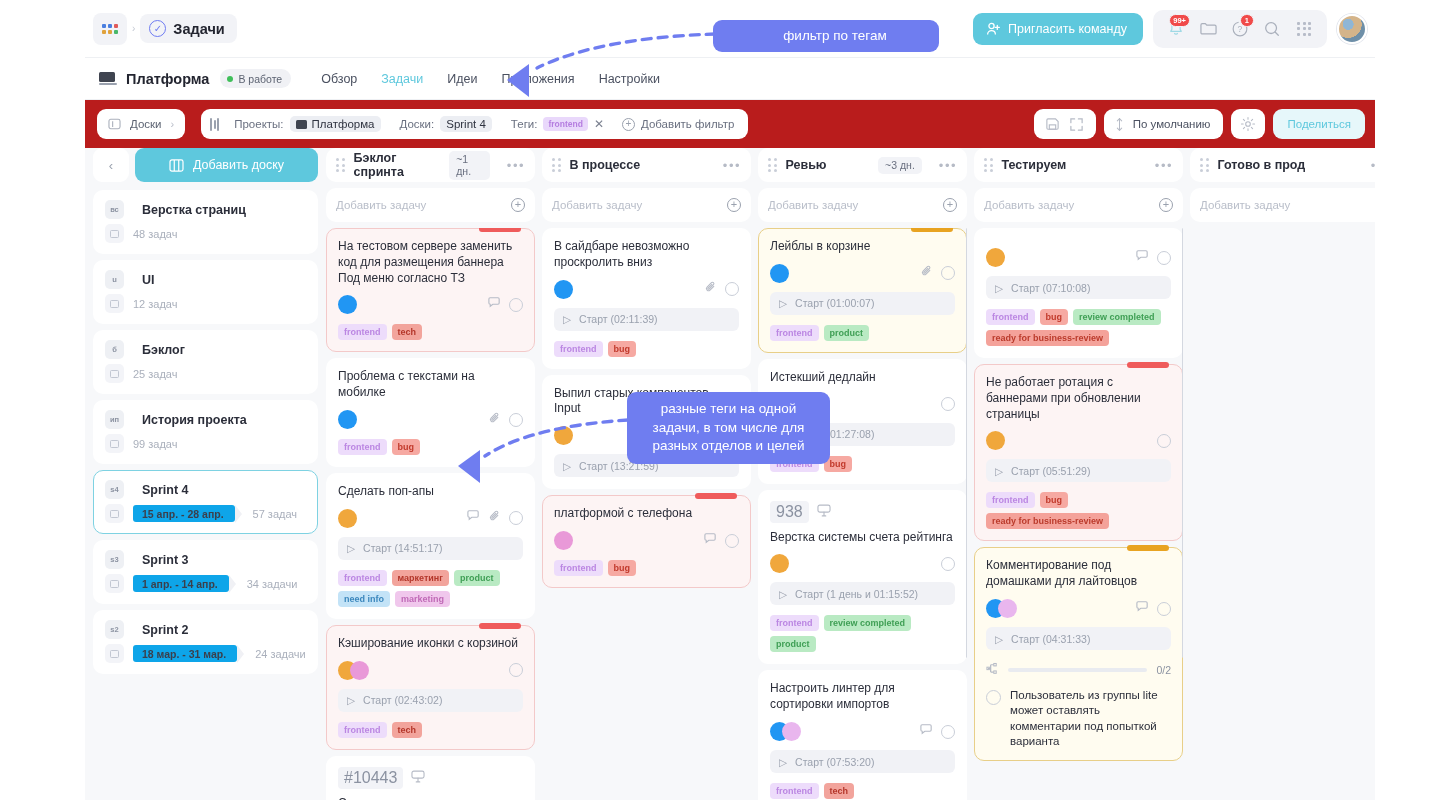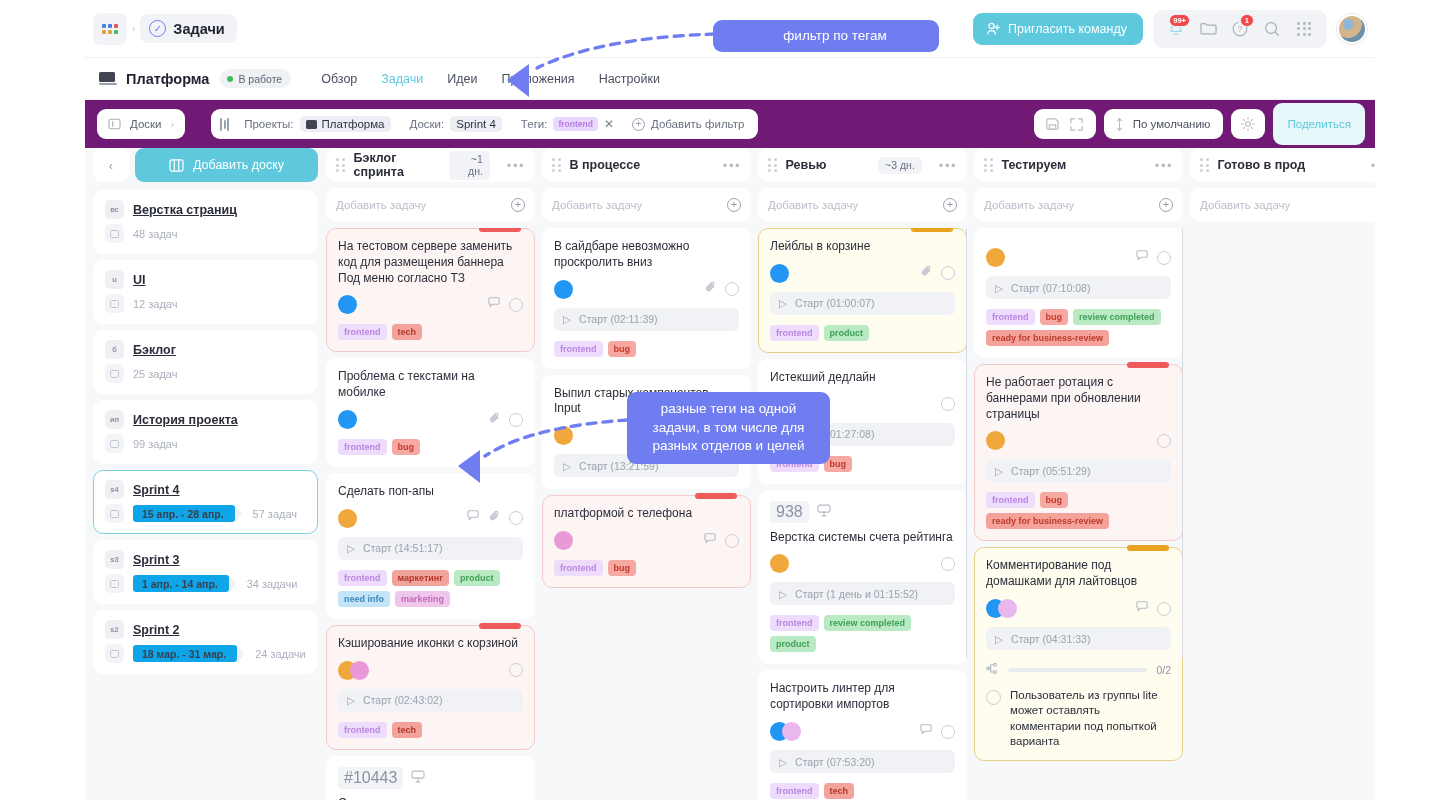--- a/index.html
+++ b/index.html
@@ -97,22 +97,22 @@
     background: #f0f1f5; border-radius: 11px; padding: 3.5px 9px 3.5px 7px;
     font-size: 10.5px; color: #5c6372; display: flex; align-items: center; gap: 5px;
   }
   .status-dot { width: 6px; height: 6px; border-radius: 50%; background: #3fbf5a; display: block; }
   .proj-tabs { display: flex; gap: 24px; margin-left: 30px; }
   .proj-tab { font-size: 12.5px; color: #4a5060; cursor: pointer; }
   .proj-tab.active { color: #5ec8dd; }
 
   
   .filterbar {
-    height: 48px; background: #701a75; display: flex; align-items: center;
-    padding: 0 10px 0 12px; gap: 26px;
+    height: 48px; background: #b91c1c; display: flex; align-items: center;
+    padding: 0 10px 0 12px; gap: 16px;
   }
   .pill-white {
     background: #fff; border-radius: 9px; height: 30px;
     display: flex; align-items: center; padding: 0 11px; gap: 7px;
     font-size: 11.5px; color: #5c6372; cursor: pointer;
   }
   .boards-pill { gap: 9px; }
   .chev-r { color: #b9bec9; font-size: 11px; }
   .filters-group {
     background: #fff; border-radius: 9px; height: 30px;
@@ -138,21 +138,21 @@
   .add-filter { display: flex; align-items: center; gap: 6px; font-size: 11.5px; color: #6a7080; cursor: pointer; padding: 0 6px; }
   .plus-circ {
     width: 13px; height: 13px; border-radius: 50%; border: 1.3px solid #9aa1ae;
     color: #9aa1ae; font-size: 10px; line-height: 10px; text-align: center;
   }
   .filterbar-right { margin-left: auto; display: flex; align-items: center; gap: 8px; }
   .sq-btns { background: #fff; border-radius: 9px; height: 30px; display: flex; align-items: center; gap: 2px; padding: 0 8px; }
   .sq-btn { width: 22px; height: 22px; display: flex; align-items: center; justify-content: center; cursor: pointer; }
   .sort-pill { background: #fff; border-radius: 9px; height: 30px; display: flex; align-items: center; padding: 0 13px 0 10px; gap: 8px; font-size: 11.5px; color: #4a5060; cursor: pointer; }
   .gear-pill { background: #fff; border-radius: 9px; height: 30px; width: 34px; display: flex; align-items: center; justify-content: center; cursor: pointer; }
-  .share-pill { background: #e6f7fa; border-radius: 9px; height: 42px; display: flex; align-items: center; padding: 0 14px; font-size: 11.5px; color: #5ec8dd; cursor: pointer; white-space: nowrap; }
+  .share-pill { background: #e6f7fa; border-radius: 9px; height: 30px; display: flex; align-items: center; padding: 0 14px; font-size: 11.5px; color: #5ec8dd; cursor: pointer; white-space: nowrap; }
 
   
   .body-wrap { display: flex; height: 670px; padding: 0 0 0 8px; gap: 8px; }
 
   
   .sidebar { width: 225px; flex: none; padding-top: 0; }
   .sb-head { display: flex; gap: 6px; margin-bottom: 8px; }
   .sb-collapse {
     width: 36px; height: 34px; background: #fff; border-radius: 9px;
     display: flex; align-items: center; justify-content: center;
@@ -161,27 +161,27 @@
   .sb-add {
     flex: 1; height: 34px; background: #5ec8dd; color: #fff; border-radius: 9px;
     display: flex; align-items: center; justify-content: center; gap: 9px;
     font-size: 12.5px; cursor: pointer;
   }
   .board-item {
     background: #fff; border-radius: 10px; padding: 9px 11px 10px 11px;
     margin-bottom: 6px; cursor: pointer; border: 1px solid transparent;
   }
   .board-item.selected { border-color: #7ed2e2; }
-  .bi-row1 { display: flex; align-items: center; gap: 9px; }
+  .bi-row1 { display: flex; align-items: center; gap: 18px; }
   .bi-av {
     width: 19px; height: 19px; border-radius: 5px; background: #eef0f4;
     color: #8b92a1; font-size: 7.5px; font-weight: bold;
     display: flex; align-items: center; justify-content: center; flex: none;
   }
-  .bi-title { font-size: 12.5px; font-weight: bold; color: #2b2e3a; text-decoration: underline; }
+  .bi-title { font-size: 12.5px; font-weight: bold; color: #2b2e3a; }
   .bi-row2 { display: flex; align-items: center; gap: 9px; margin-top: 5px; }
   .bi-ico {
     width: 19px; height: 19px; border-radius: 5px; background: #f3f4f8;
     display: flex; align-items: center; justify-content: center; flex: none;
   }
   .bi-ico i { width: 9px; height: 8px; border: 1.2px solid #c2c7d2; border-radius: 1.5px; display: block; }
   .bi-count { font-size: 11px; color: #aab0bc; }
   .date-chip {
     font-size: 10.5px; font-weight: bold; color: #3b3f4b;
     background: #0ea5e9; padding: 2.5px 11px 2.5px 9px; border-radius: 3px;
@@ -196,21 +196,21 @@
   
   .board-area { display: flex; gap: 7px; flex: 1; overflow: hidden; }
   .col { width: 209px; flex: none; display: flex; flex-direction: column; }
   .col-head {
     background: #fff; border-radius: 10px; height: 34px;
     display: flex; align-items: center; padding: 0 10px; gap: 9px; margin-bottom: 6px;
   }
   .grip { display: grid; grid-template-columns: 3px 3px; grid-gap: 2.5px; }
   .grip i { width: 3px; height: 3px; background: #c9ced8; border-radius: 50%; display: block; }
   .col-title { font-size: 12.5px; font-weight: bold; color: #2b2e3a; }
-  .col-est { margin-left: auto; background: #f2f3f7; color: #6a7080; font-size: 10.5px; border-radius: 5px; padding: 2.5px 7px; text-align: right; }
+  .col-est { margin-left: auto; background: #f2f3f7; color: #6a7080; font-size: 10.5px; border-radius: 5px; padding: 2.5px 7px; }
   .col-dots { color: #b6bbc6; font-size: 13px; letter-spacing: 1.5px; cursor: pointer; margin-left: auto; }
   .col-est + .col-dots { margin-left: 8px; }
   .col-add {
     background: #fff; border-radius: 10px; height: 34px;
     display: flex; align-items: center; padding: 0 10px; margin-bottom: 6px;
     font-size: 11.5px; color: #b9bec9; cursor: pointer;
   }
   .col-add .plus-circ { margin-left: auto; width: 14px; height: 14px; font-size: 11px; line-height: 11px; }
   .col-body { flex: 1; overflow: hidden; position: relative; }
 

